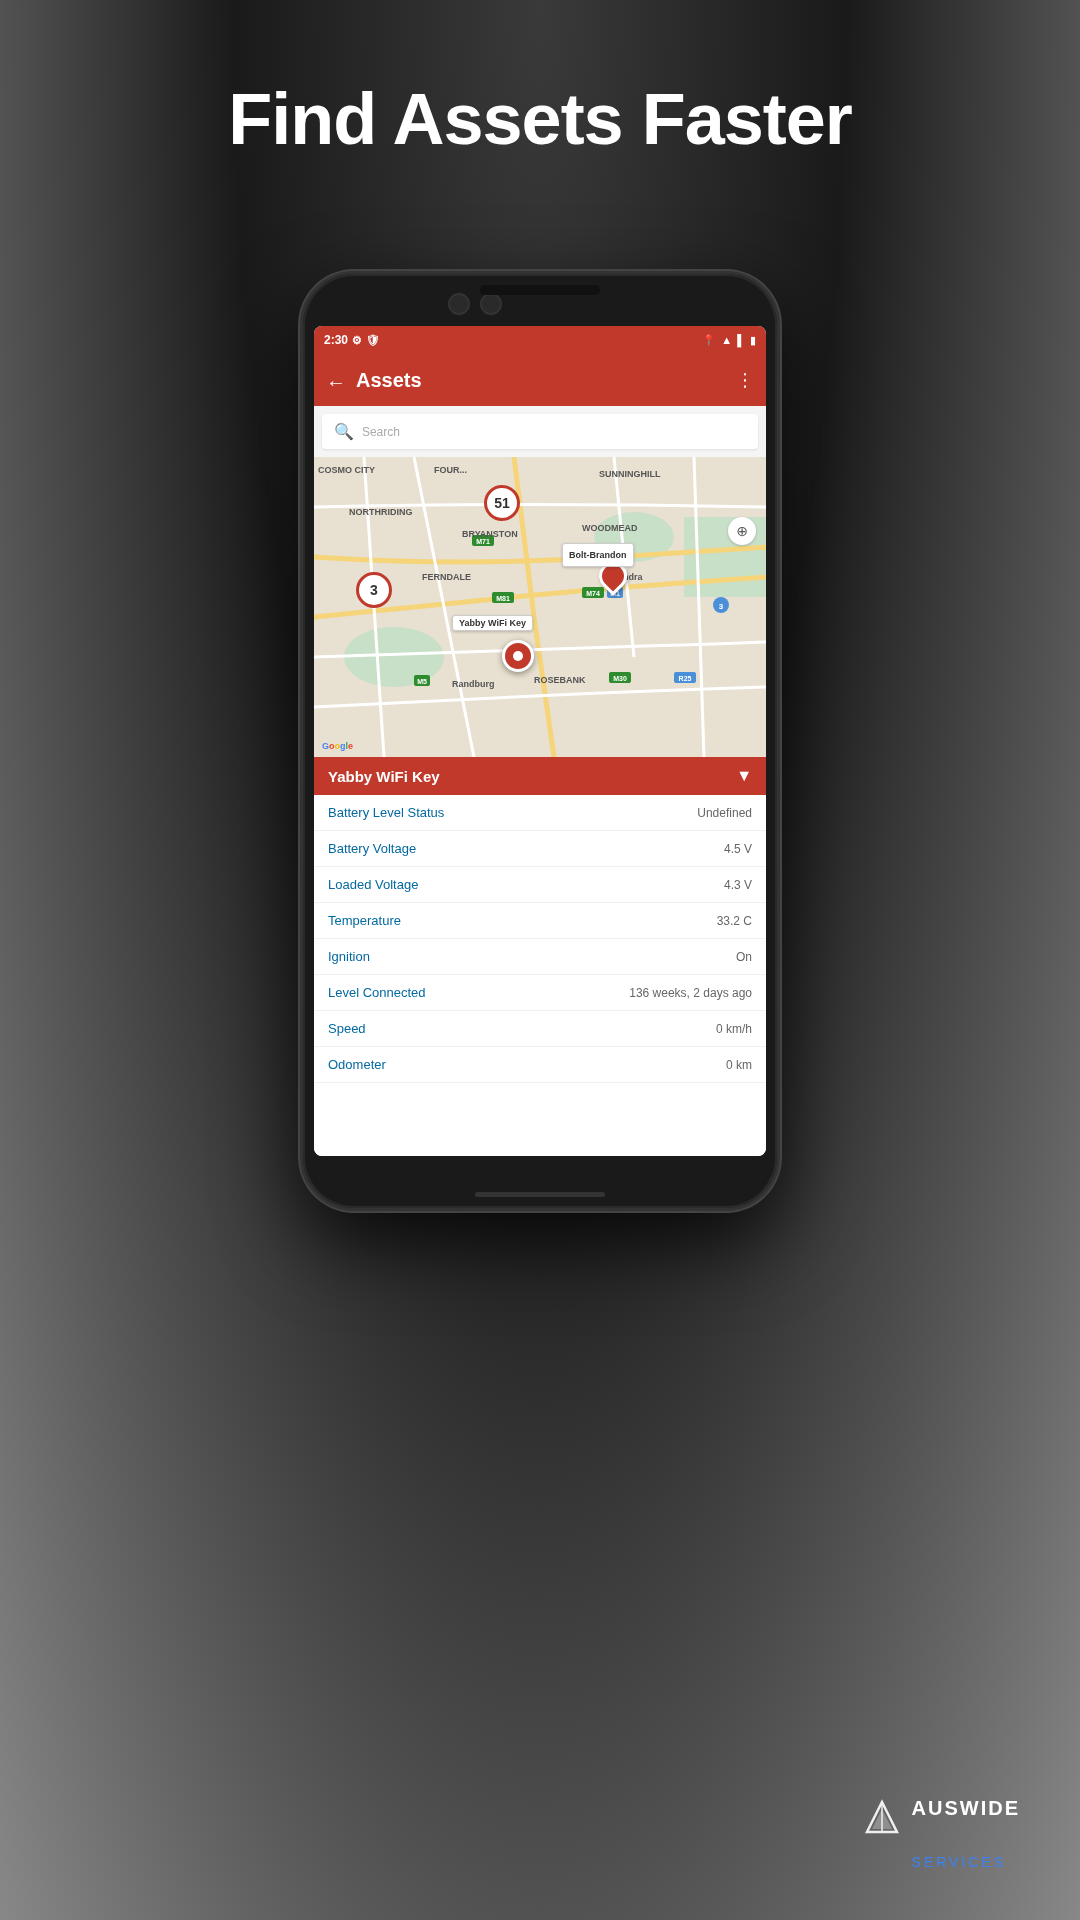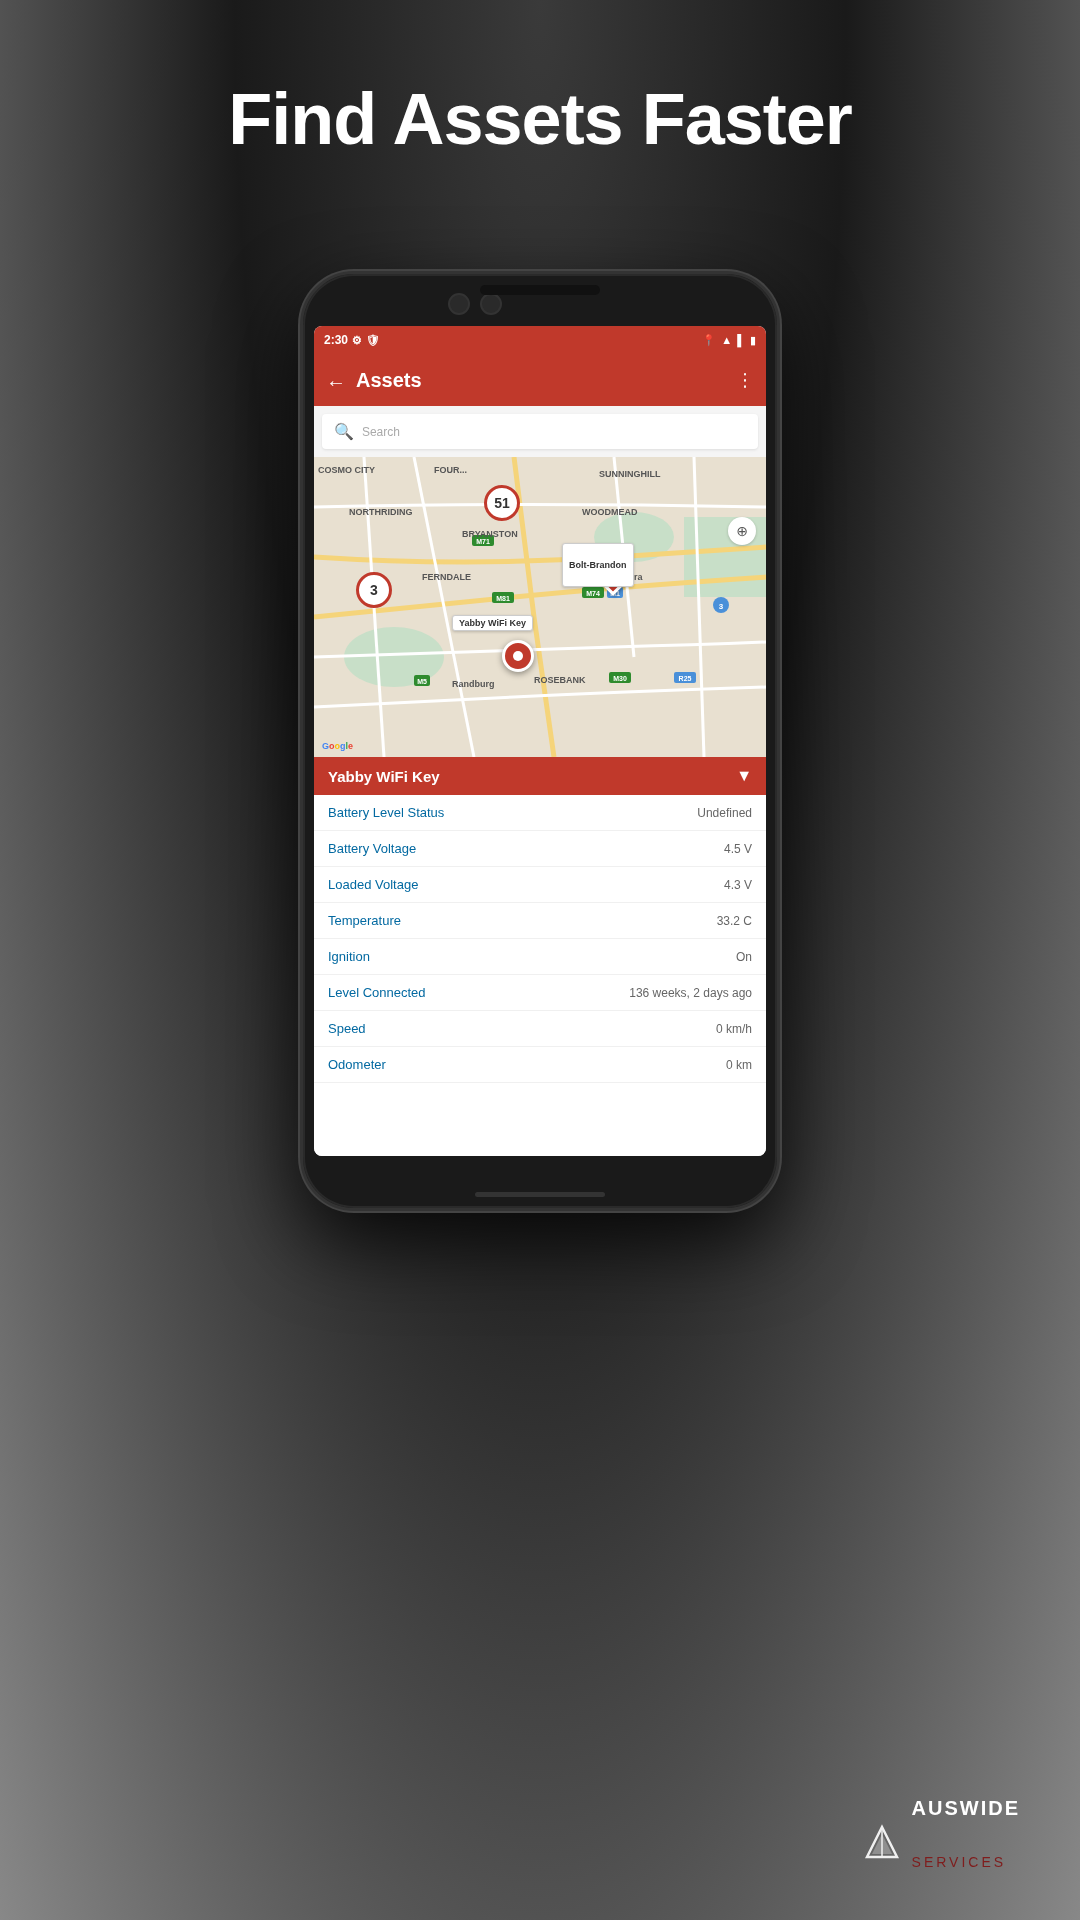--- a/index.html
+++ b/index.html
@@ -290,21 +290,21 @@
       border-radius: 50%;
     }
 
     .map-tooltip-bolt {
       position: absolute;
       top: 86px;
       left: 248px;
       background: white;
       border: 1px solid #ccc;
       border-radius: 3px;
-      padding: 16px 6px;
+      padding: 6px 6px;
       font-size: 9px;
       font-weight: bold;
       color: #333;
       white-space: nowrap;
       box-shadow: 0 1px 3px rgba(0,0,0,0.2);
       z-index: 6;
     }
 
     .map-tooltip-yabby {
       position: absolute;
@@ -414,21 +414,21 @@
       background: #333;
       border-radius: 3px;
     }
 
     
     .bottom-logo {
       position: absolute;
       bottom: 50px;
       right: 60px;
       display: flex;
-      align-items: flex-end;
+      align-items: flex-start;
       gap: 10px;
     }
 
     .logo-icon {
       color: white;
       font-size: 32px;
       opacity: 0.9;
     }
 
     .logo-text {
@@ -438,21 +438,21 @@
     }
 
     .logo-auswide {
       color: white;
       font-size: 20px;
       font-weight: bold;
       letter-spacing: 2px;
     }
 
     .logo-services {
-      color: #7f1d1d;
+      color: #3b82f6;
       font-size: 14px;
       letter-spacing: 3px;
       margin-top: 36px;
     }
 
     
     .road-major { fill: none; stroke: #f5d47a; stroke-width: 5; }
     .road-minor { fill: none; stroke: white; stroke-width: 3; }
     .road-label-text {
       fill: white;
@@ -544,21 +544,21 @@
         <text x="371" y="224" text-anchor="middle" class="road-label-text">R25</text>
 
         <circle cx="407" cy="148" r="8" fill="#4a90d9"></circle>
         <text x="407" y="152" text-anchor="middle" fill="white" font-size="8" font-weight="bold" font-family="Arial">3</text>
       </svg>
 
       <div class="map-label" style="top:8px; left:4px;">COSMO CITY</div>
       <div class="map-label" style="top:8px; left:120px;">FOUR...</div>
       <div class="map-label" style="top:12px; left:285px;">SUNNINGHILL</div>
       <div class="map-label" style="top:50px; left:35px;">NORTHRIDING</div>
-      <div class="map-label" style="top:50px; left:268px;text-align:center;">WOODMEAD</div>
+      <div class="map-label" style="top:66px; left:268px;text-align:center;">WOODMEAD</div>
       <div class="map-label" style="top:72px; left:148px;text-align:right;">BRYANSTON</div>
       <div class="map-label" style="top:115px; left:108px;">FERNDALE</div>
       <div class="map-label" style="top:115px; left:285px;">Alexandra</div>
       <div class="map-label" style="top:222px; left:138px;">Randburg</div>
       <div class="map-label" style="top:218px; left:220px;">ROSEBANK</div>
 
       <div class="map-cluster-51">51</div>
 
       <div class="map-cluster-3">3</div>
 

